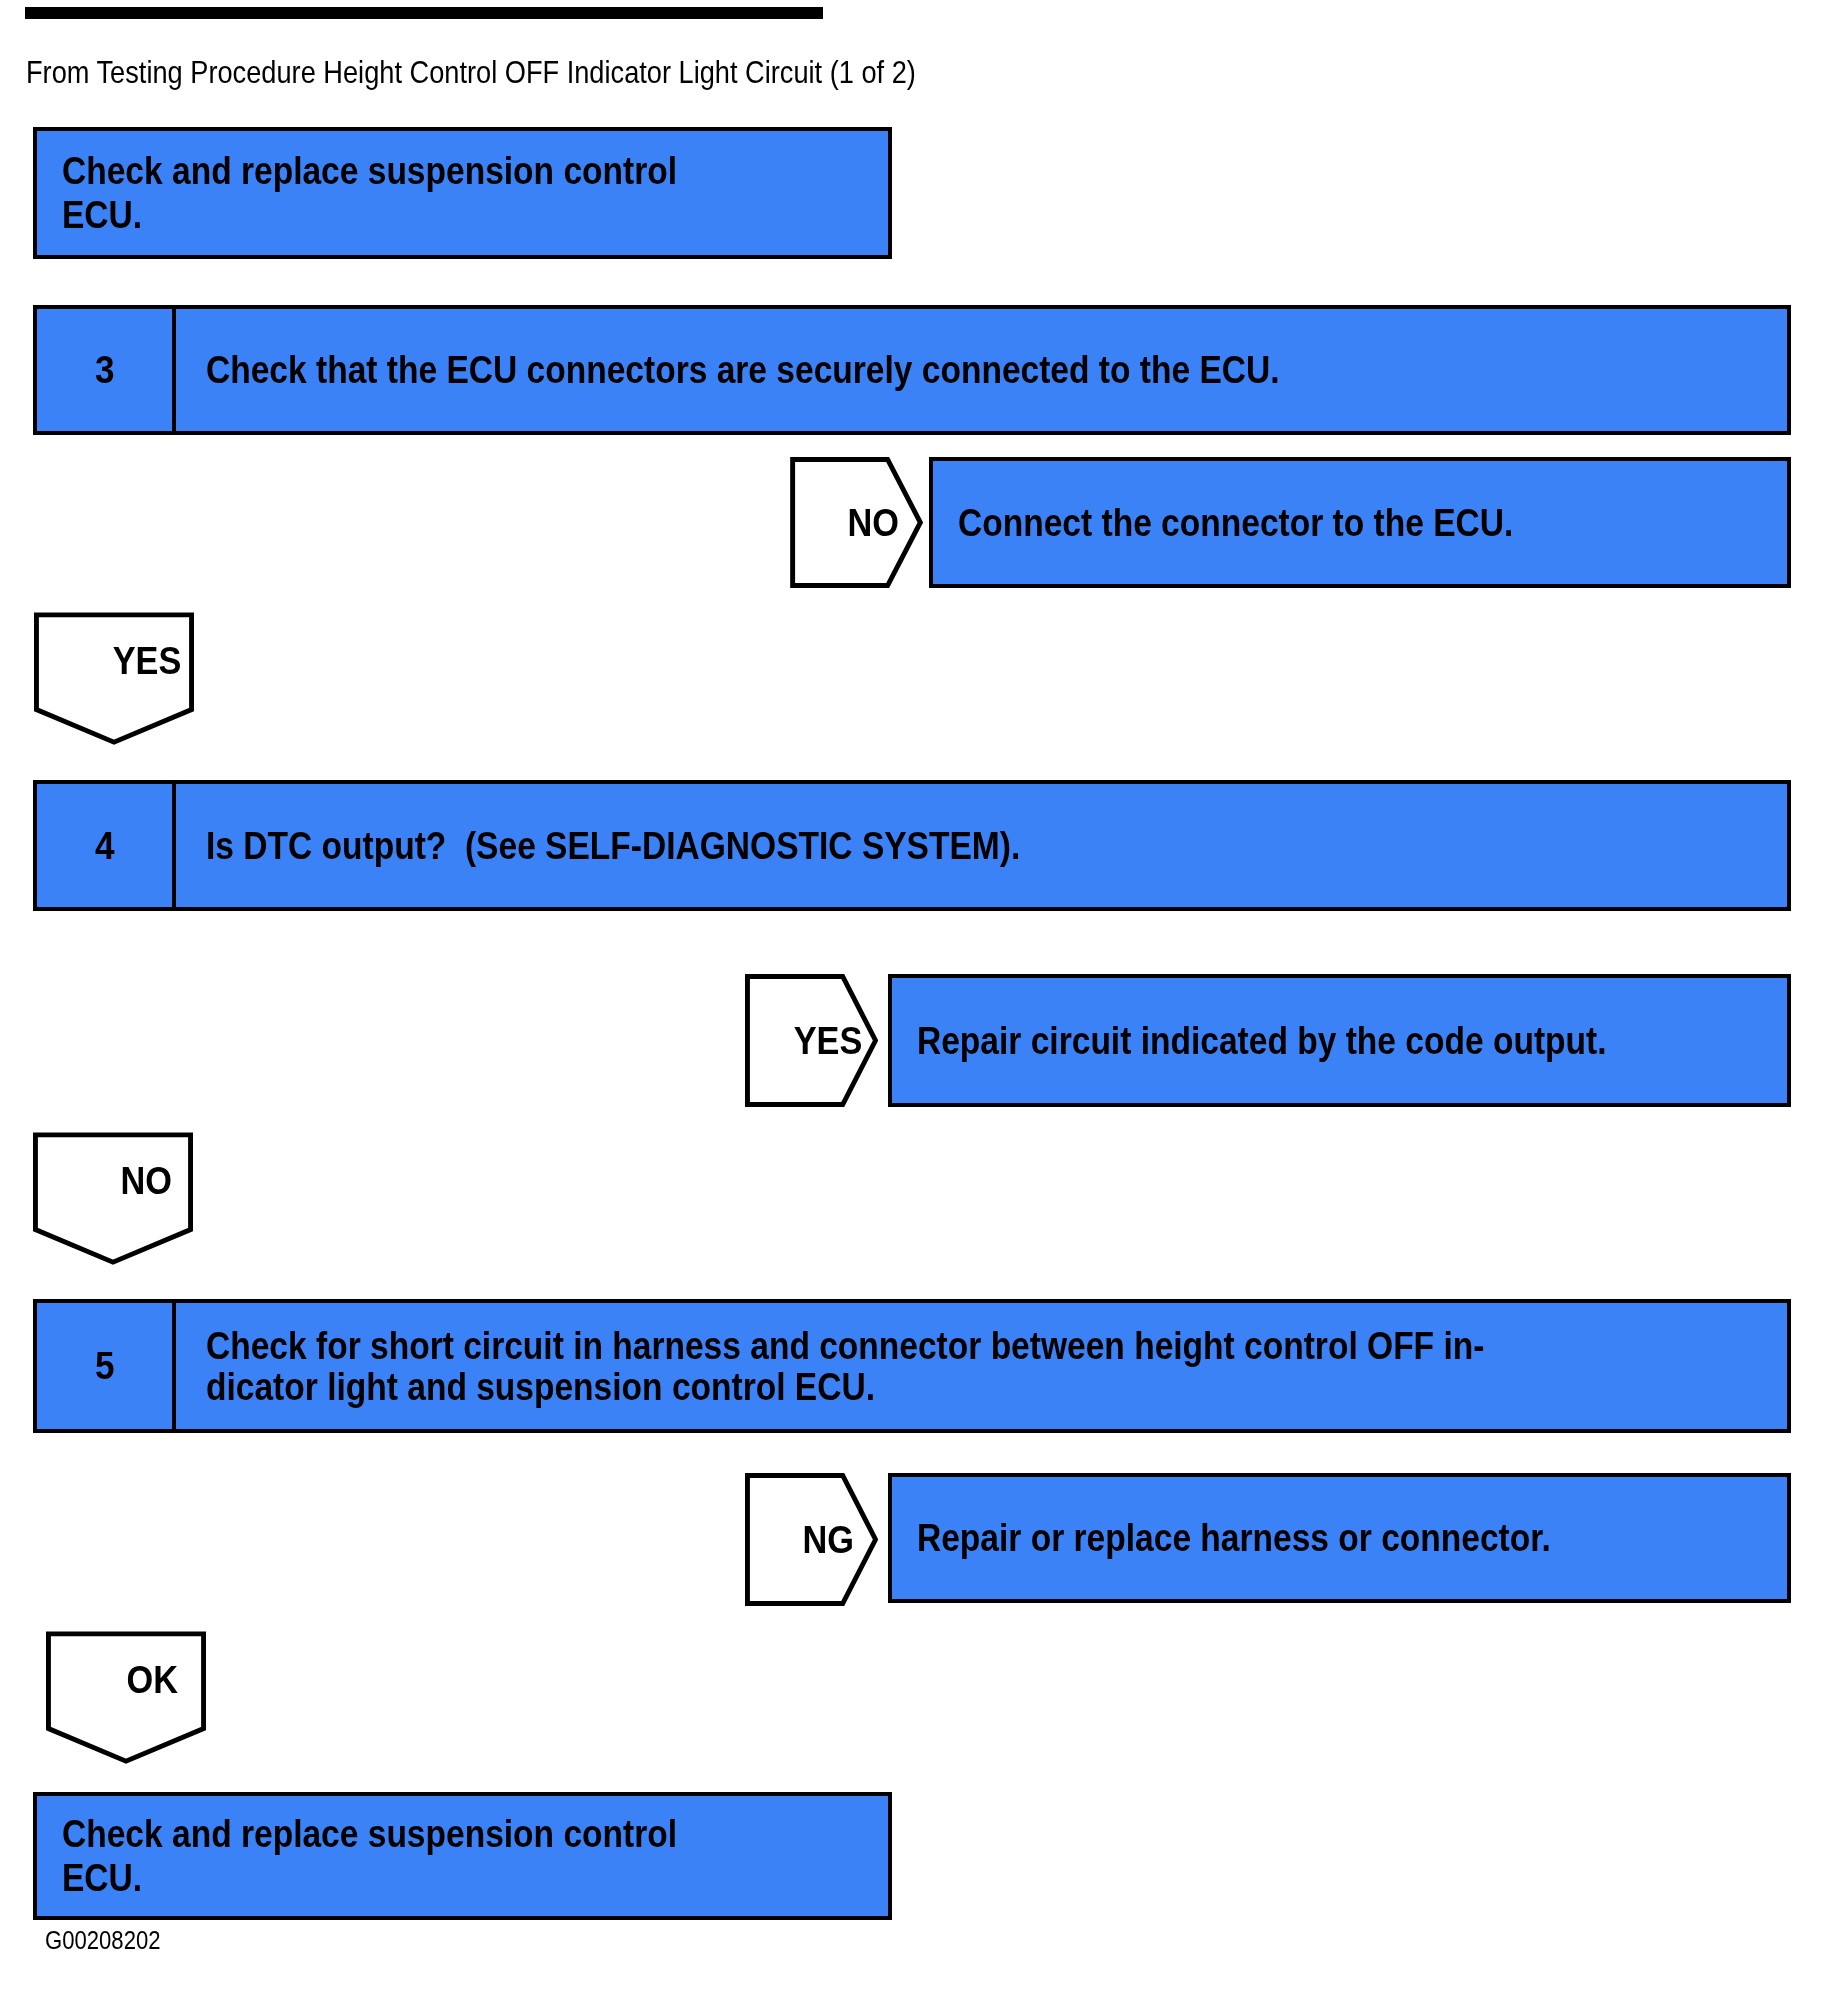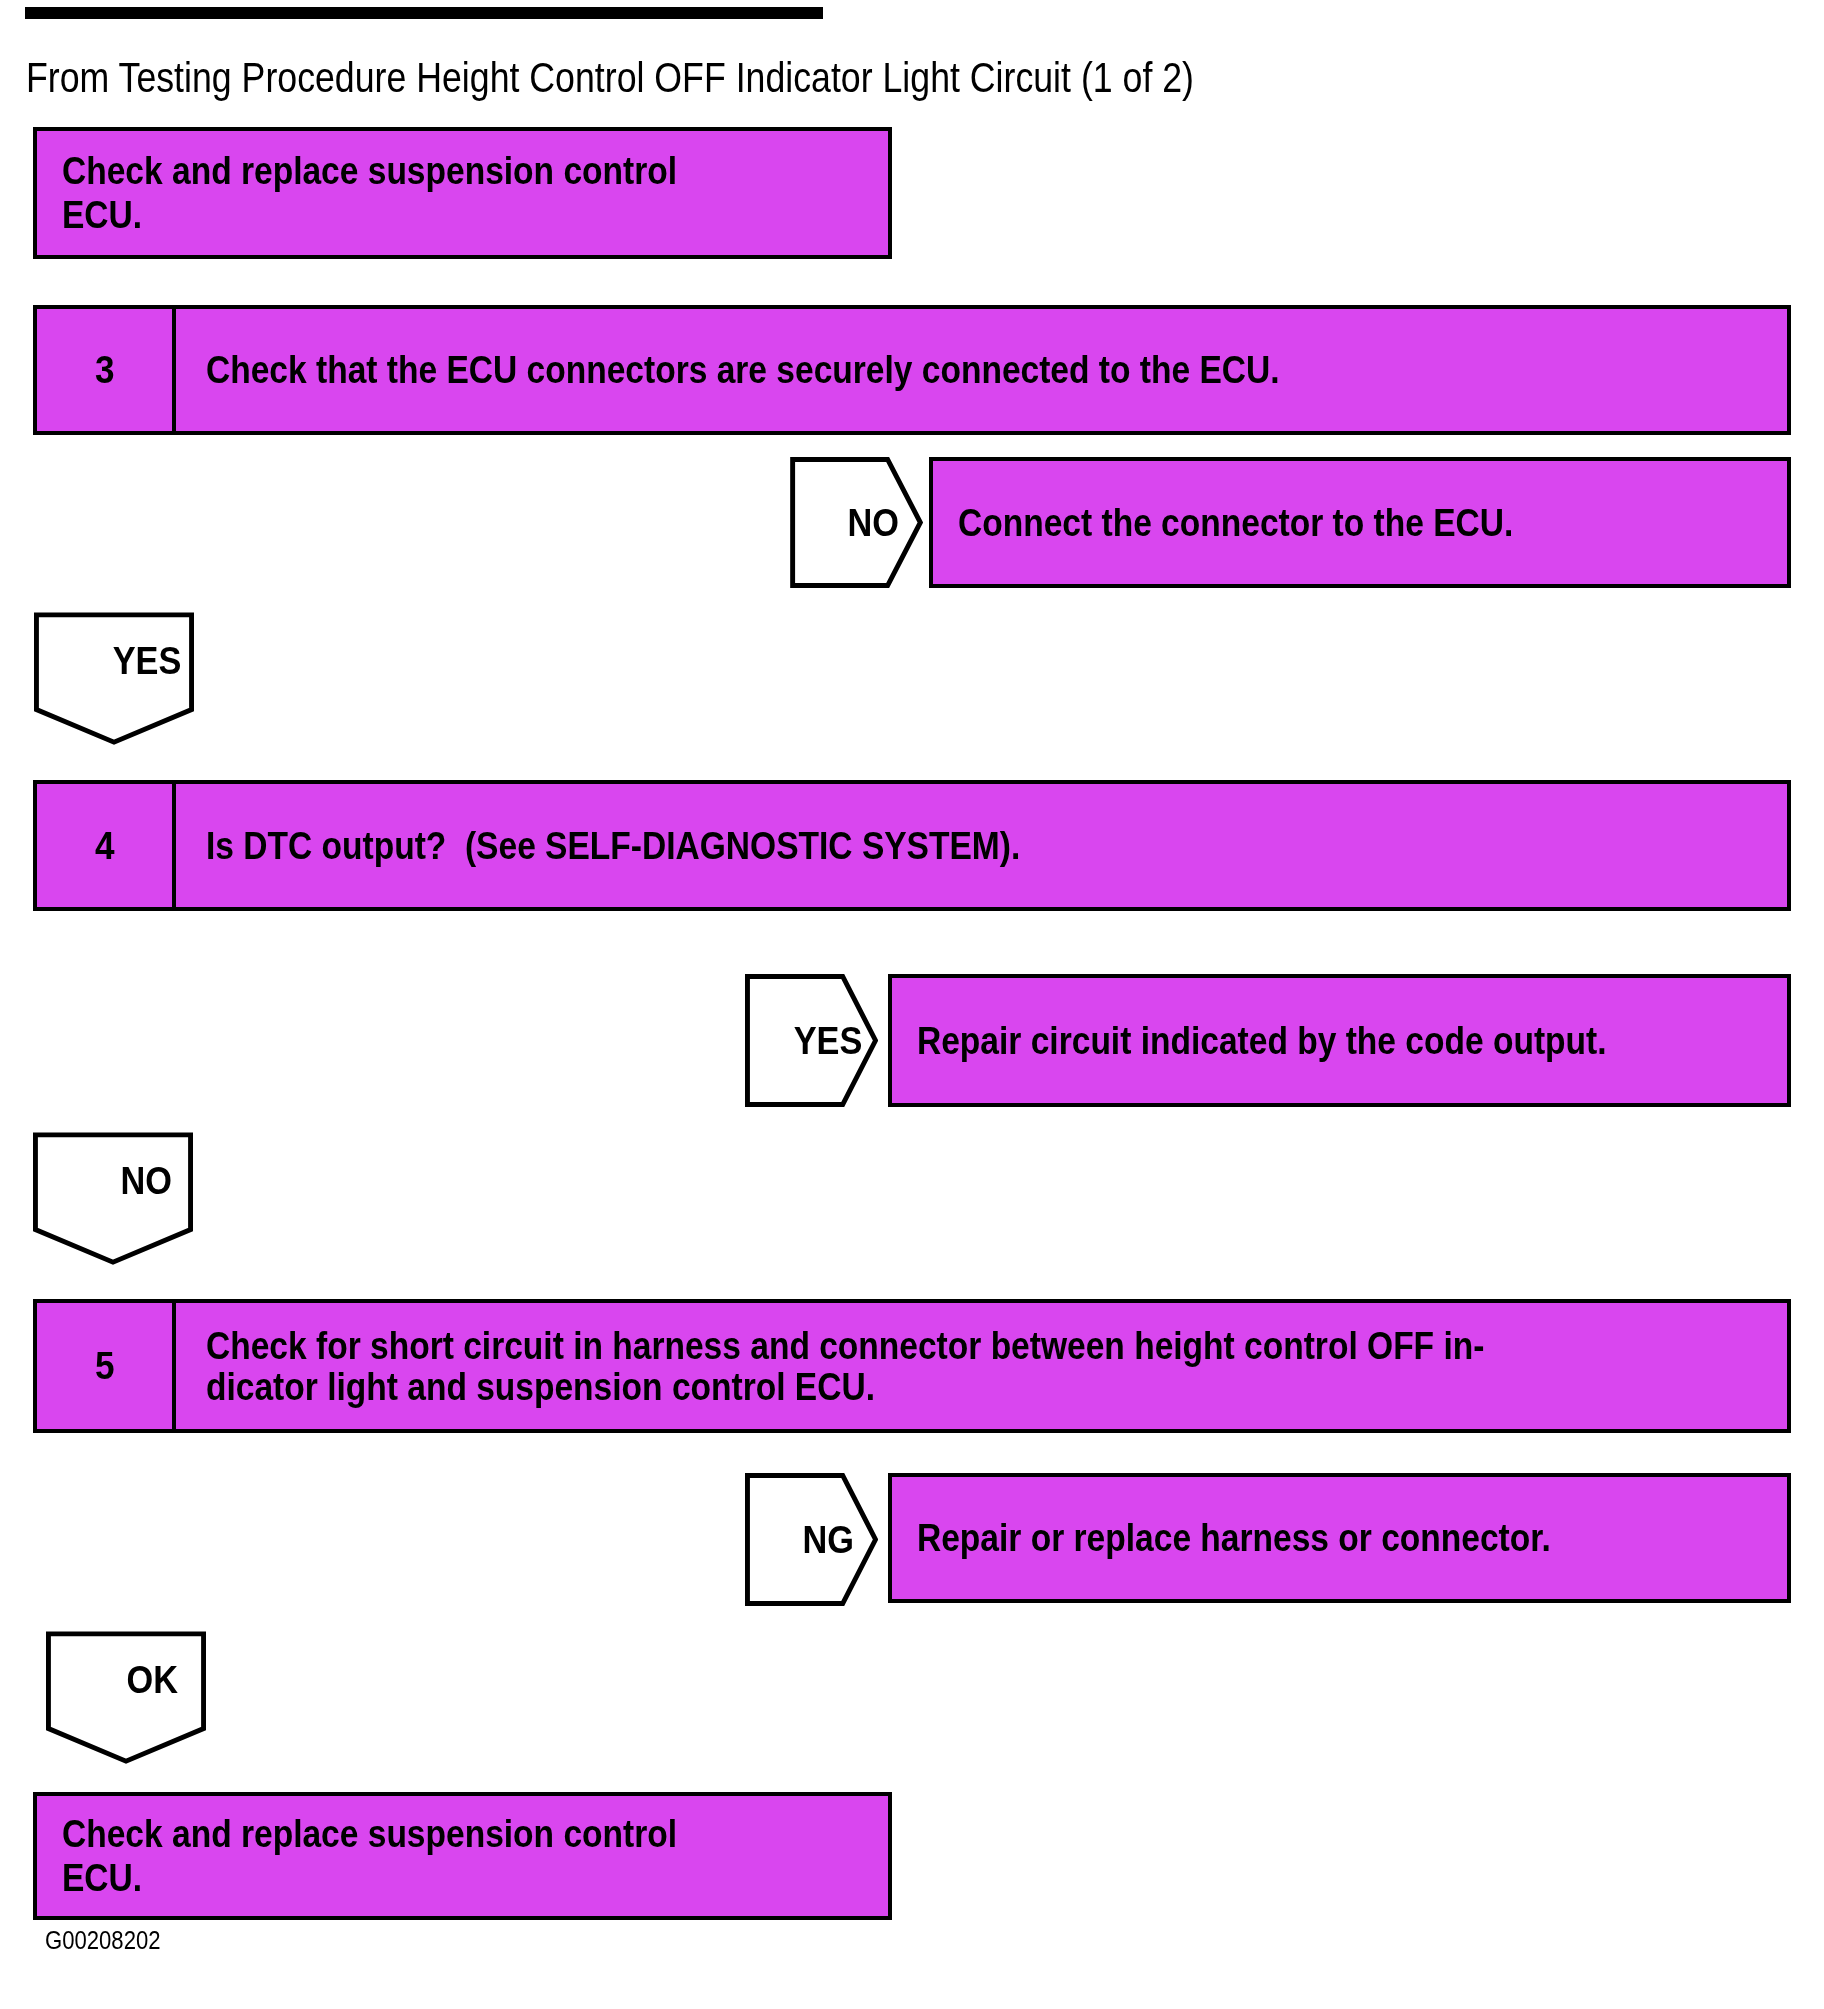--- a/index.html
+++ b/index.html
@@ -16,33 +16,33 @@
     color: #000000;
     overflow: hidden;
   }
   .abs { position: absolute; }
 
   .scanbar {
     background: #000000;
   }
 
   .title {
-    font-size: 42px;
+    font-size: 32px;
     font-weight: 400;
     white-space: nowrap;
   }
   .squeeze {
     display: inline-block;
     transform: scaleX(0.85);
     transform-origin: left center;
   }
 
   .fc-box {
     border: 4.9px solid #000000;
-    background: #d946ef;
+    background: #3b82f6;
     box-sizing: border-box;
     display: flex;
     align-items: center;
   }
   .btxt {
     font-size: 39px;
     font-weight: 700;
     line-height: 44px;
     white-space: pre-wrap;
     transform: scaleX(0.86);

